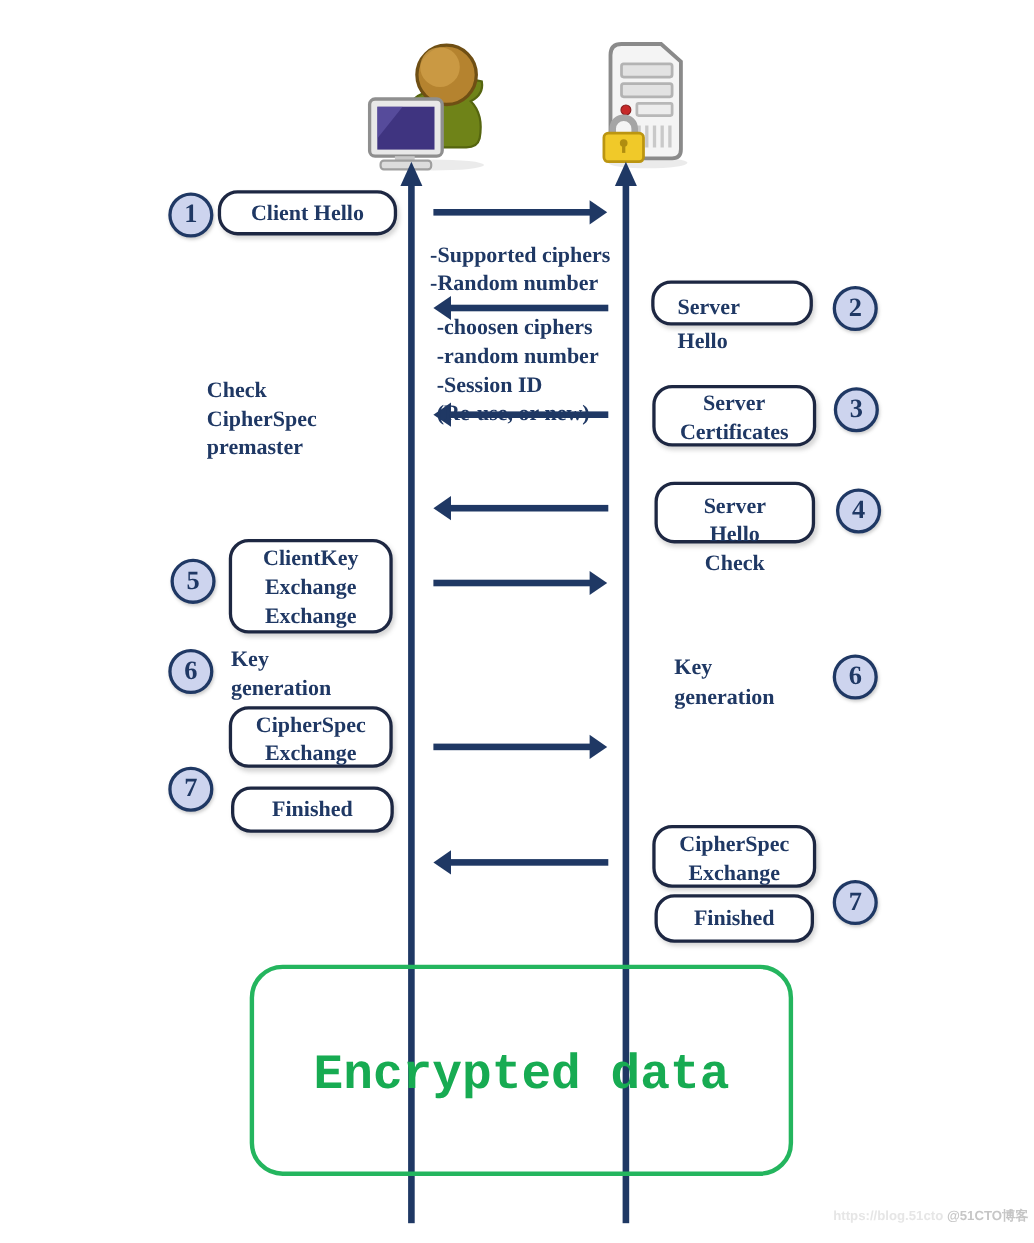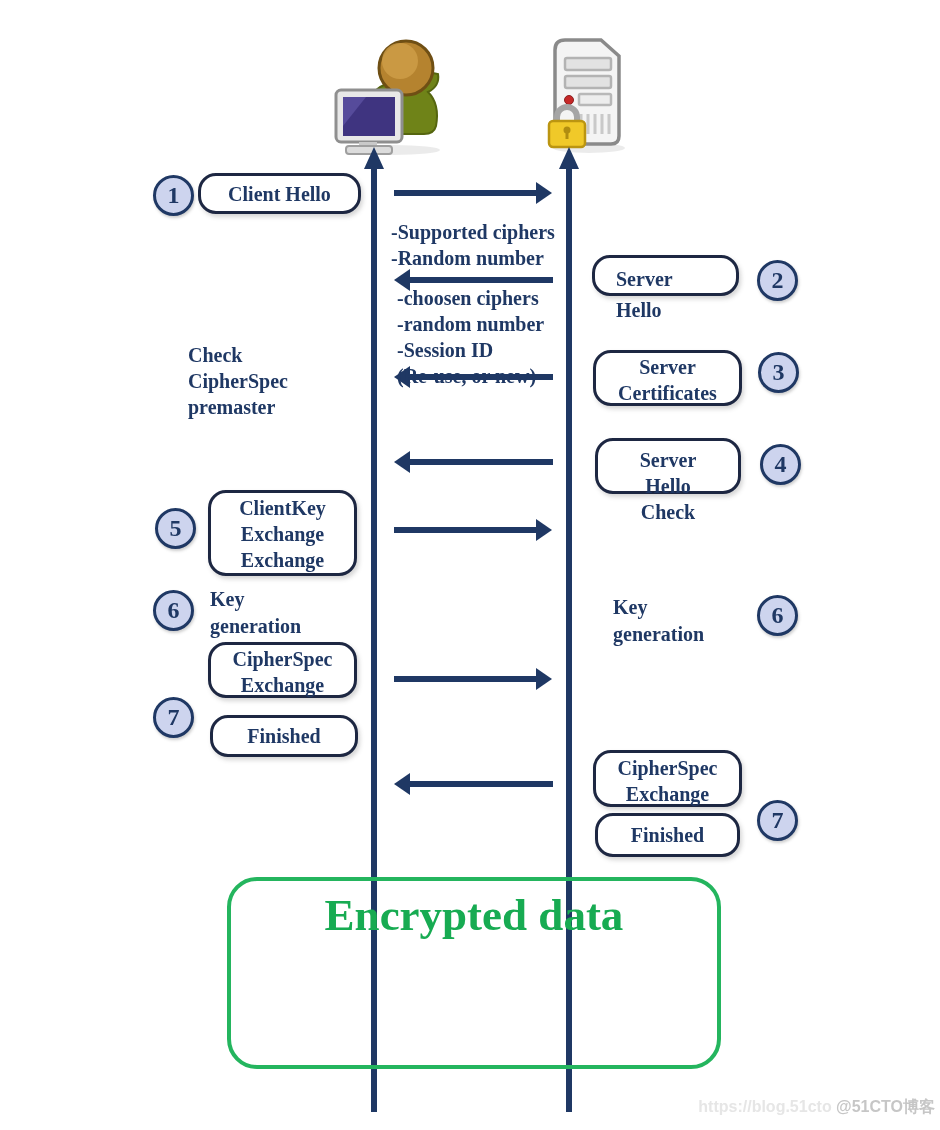--- a/index.html
+++ b/index.html
@@ -55,29 +55,29 @@
   }
   .mid-note {
     position:absolute; color:var(--navy); font-weight:bold; font-size:20px;
     line-height:26px; text-align:left; white-space:nowrap;
   }
 
   
   .green-box {
     position:absolute; left:227px; top:877px; width:494px; height:192px;
     border:4px solid var(--green); border-radius:30px; box-sizing:border-box;
-    display:flex; justify-content:center;
+    display:flex; align-items:center; justify-content:center;font-family:Liberation Mono, monospace;
   }
   .green-box .label {
     color:var(--green-text); font-weight:bold; font-size:45px; padding-top:8px;
   }
 
   .watermark {
     position:absolute; left:640px; top:1097px; width:295px; text-align:right;
-    font-family:"Liberation Sans",sans-serif; font-size:16px; font-weight:bold;
+    font-family:"Liberation Sans",sans-serif; font-size:12px; font-weight:bold;
     white-space:nowrap;
   }
   .watermark .url { color:var(--watermark-url); }
   .watermark .badge { color:var(--watermark-badge); }
 </style>
 </head>
 <body>
 
 <div id="canvas">
 

